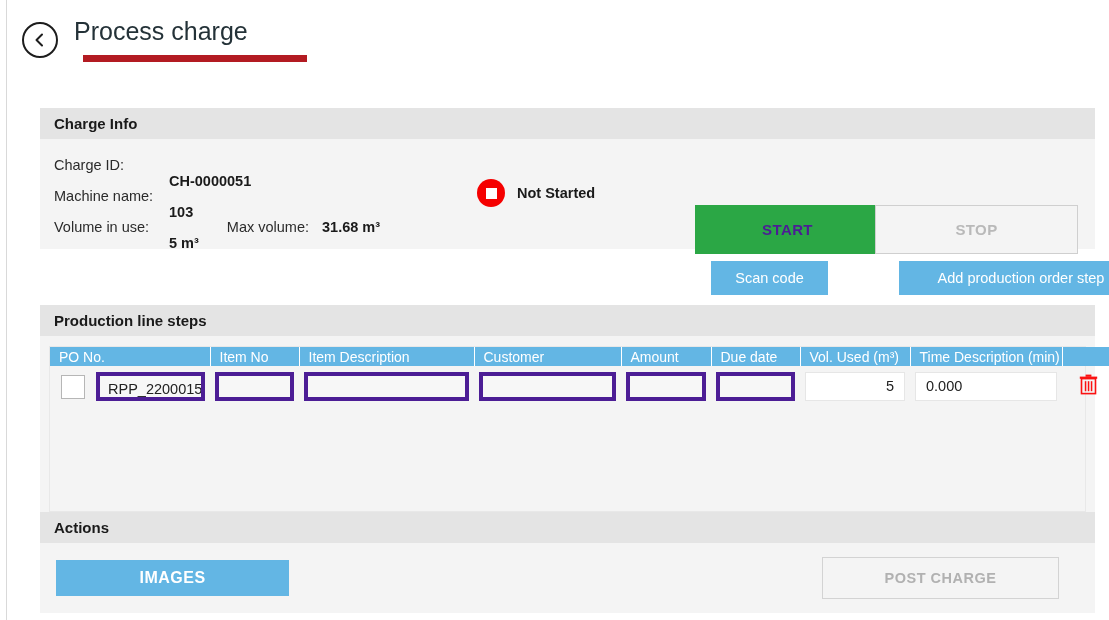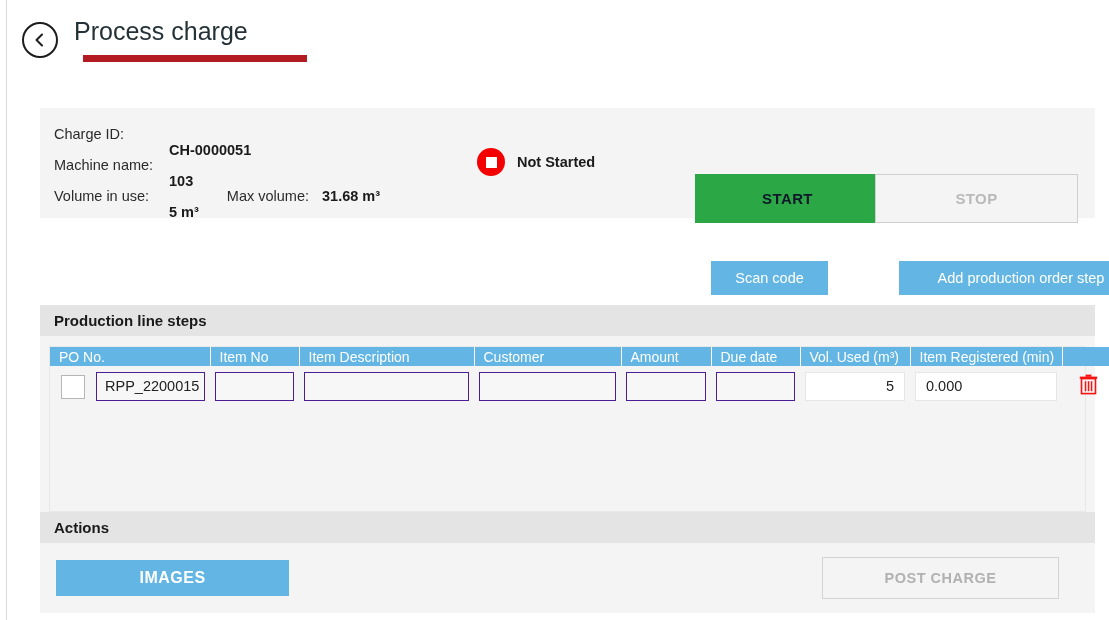--- a/index.html
+++ b/index.html
@@ -130,21 +130,21 @@
     font-weight: bold;
     color: #1a1a1a;
     white-space: nowrap;
   }
 
   .btn-start {
     position: absolute;
     left: 655px; top: 66px;
     width: 185px; height: 49px;
     background: #2ba745;
-    color: #0f172a;
+    color: #4c1d95;
     border: none;
     font-size: 15px;
     font-weight: bold;
     letter-spacing: .4px;
     cursor: pointer;
     font-family: "Liberation Sans", sans-serif;
   }
   .btn-stop {
     position: absolute;
     left: 835px; top: 66px;
@@ -203,21 +203,21 @@
   }
   table.steps th:last-child { border-right: none; }
   table.steps td {
     height: 41px;
     padding: 0 5px;
     vertical-align: middle;
     border: none;
   }
   .cell-ro {
     background: #f7f7f7;
-    border: 1px solid #4c1d95;
+    border: 4px solid #4c1d95;
     height: 29px;
     line-height: 27px;
     font-size: 14.5px;
     color: #222;
     padding: 0 8px;
     overflow: hidden;
     white-space: nowrap;
   }
   .cell-white {
     background: #ffffff;
@@ -294,20 +294,21 @@
         </svg>
       </span>
     </div>
     <div class="title-wrap">
       <div class="page-title">Process charge</div>
       <div class="title-underline"></div>
     </div>
   </div>
 
   <div class="panel" id="charge-info">
+    <div class="panel-head">Charge Info</div>
     <div class="panel-body">
 
       <div class="info-grid">
         <div class="info-row">
           <span class="info-label">Charge ID:</span>
           <span class="info-value">CH-0000051</span>
         </div>
         <div class="info-row">
           <span class="info-label">Machine name:</span>
           <span class="info-value">103</span>
@@ -353,21 +354,21 @@
           </colgroup>
           <thead>
             <tr>
               <th>PO No.</th>
               <th>Item No</th>
               <th>Item Description</th>
               <th>Customer</th>
               <th>Amount</th>
               <th>Due date</th>
               <th>Vol. Used (m³)</th>
-              <th>Item Registered (min)</th>
+              <th>Time Description (min)</th>
               <th></th>
             </tr>
           </thead>
           <tbody>
             <tr>
               <td>
                 <div class="po-cell">
                   <span class="po-check"></span>
                   <span class="cell-ro po-box">RPP_2200015</span>
                 </div>

